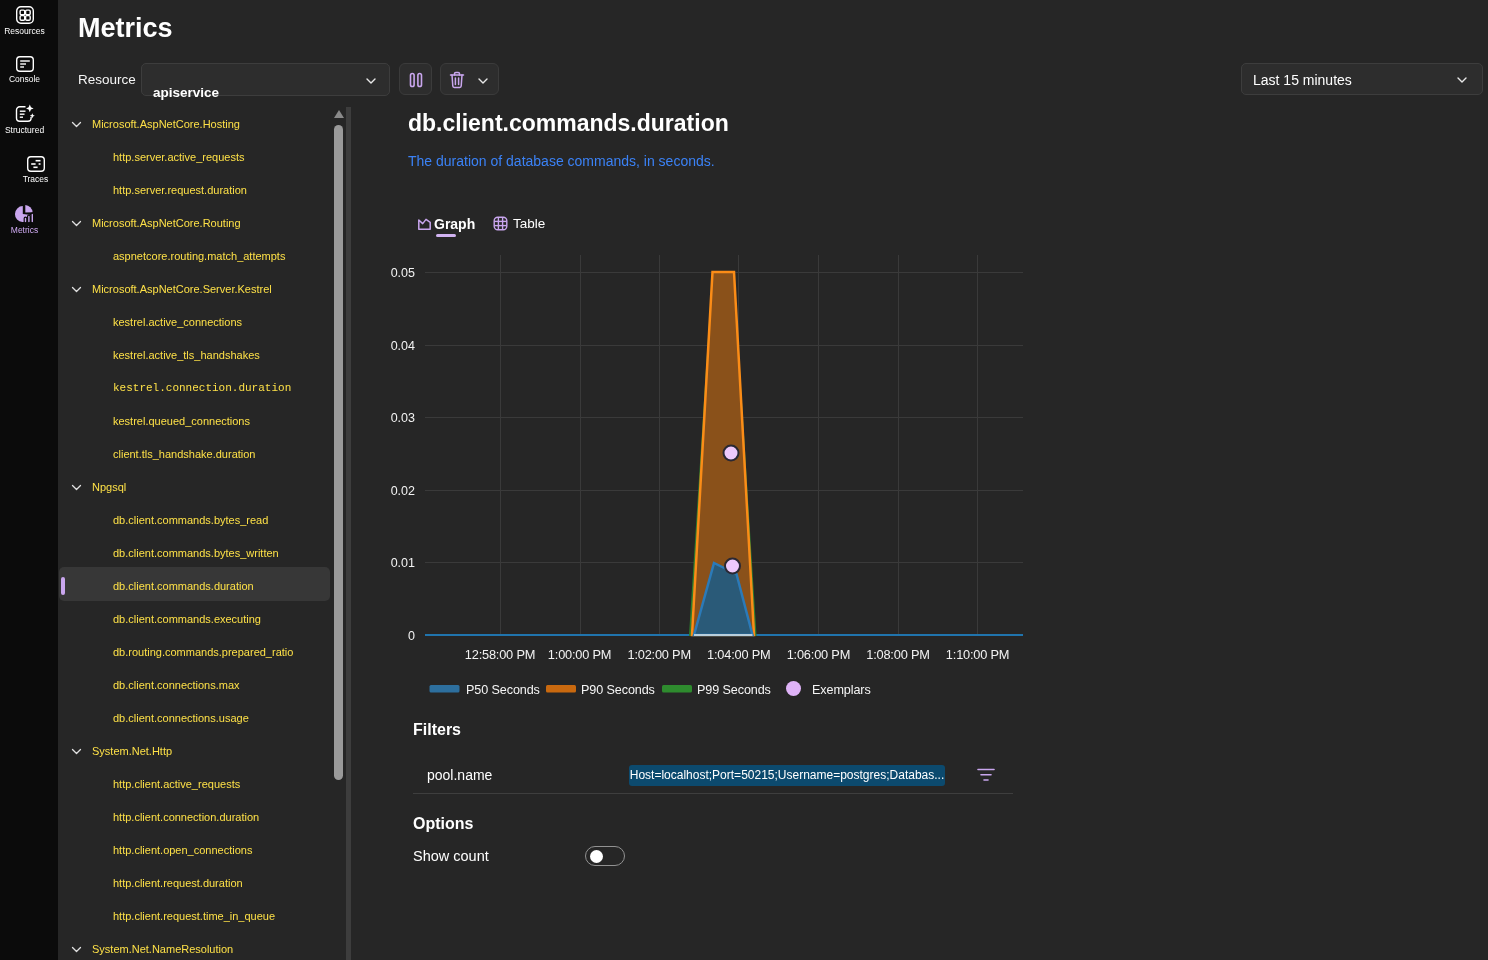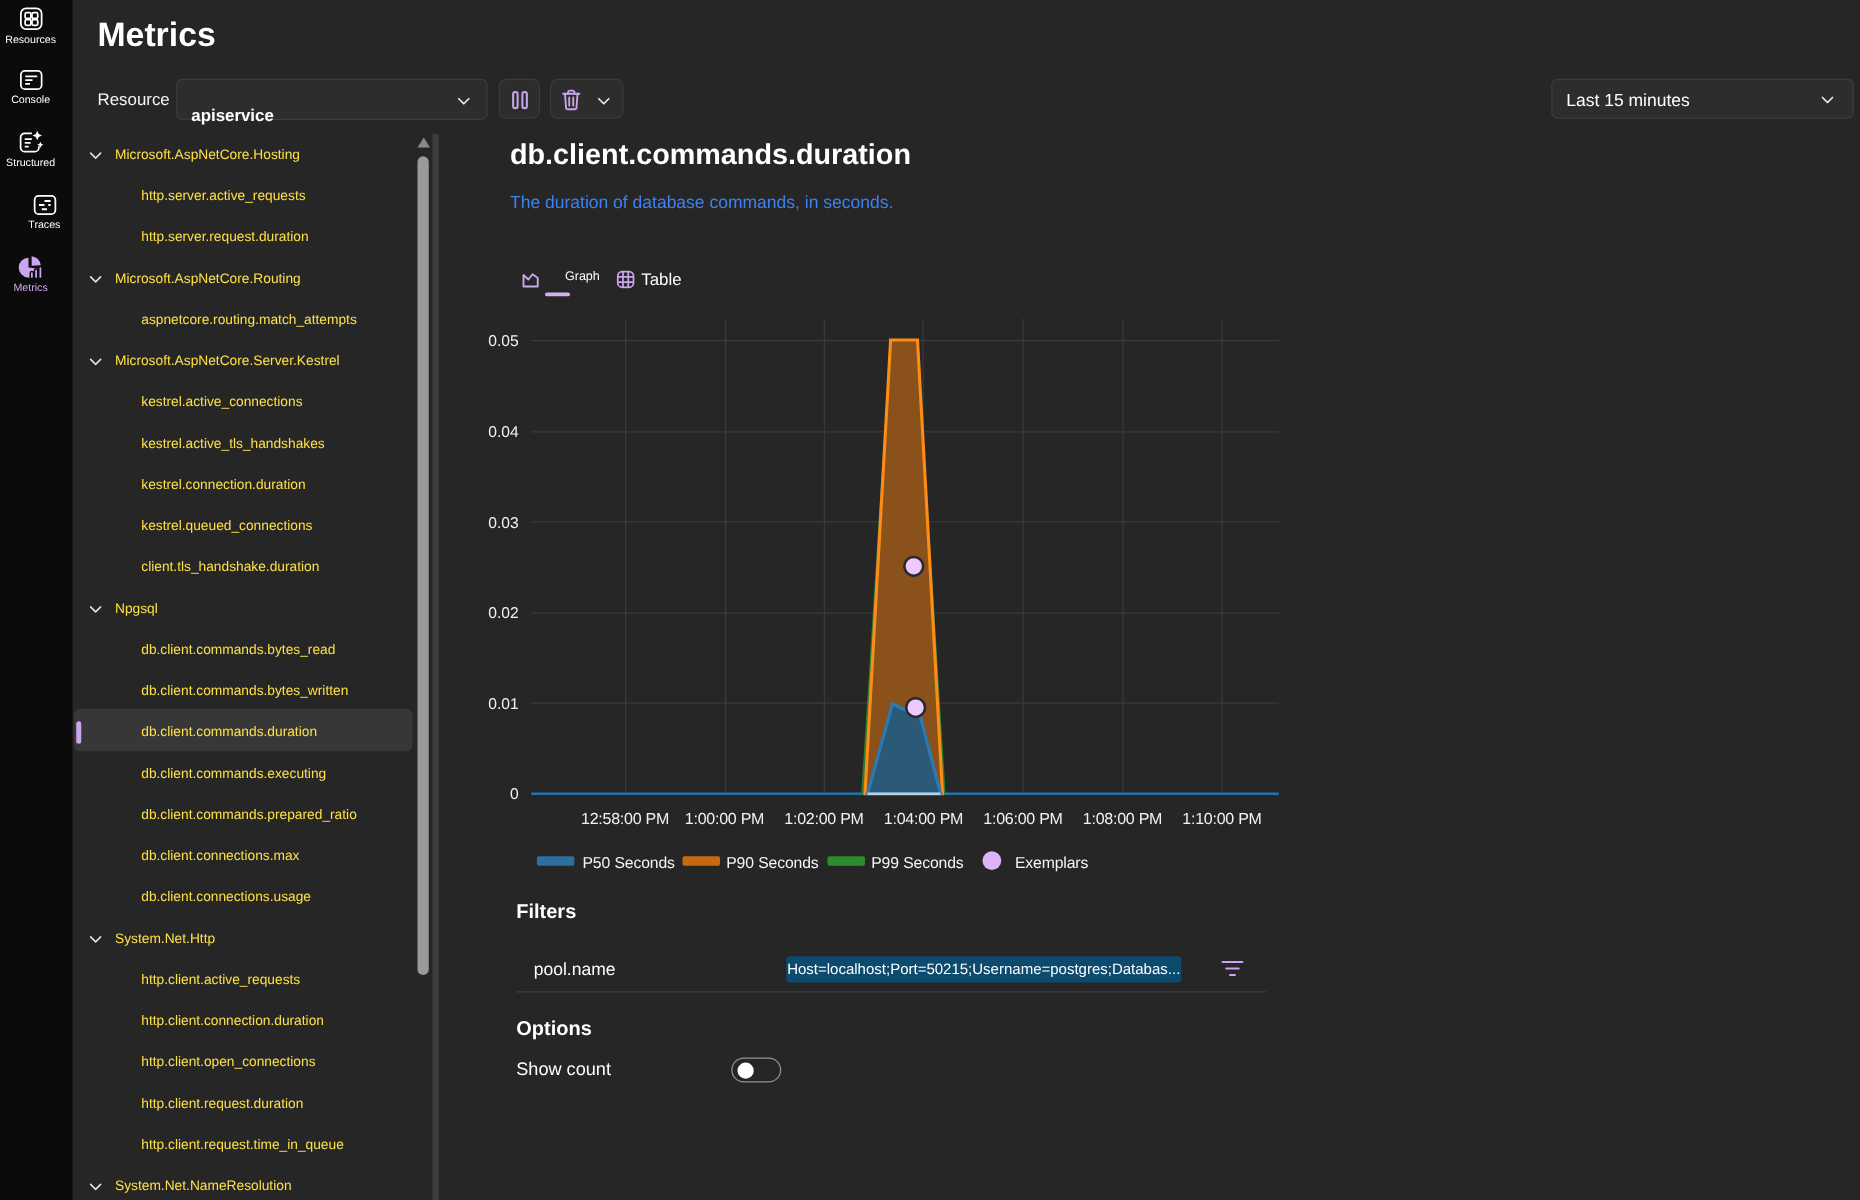--- a/index.html
+++ b/index.html
@@ -37,21 +37,21 @@
 #selrow { position:absolute; left:59px; top:567px; width:271px; height:34px; background:#373737; border-radius:5px; }
 #selbar { position:absolute; left:61px; top:577px; width:3.5px; height:17.5px; background:#c9a6ee; border-radius:2px; }
 #sthumb { position:absolute; left:334px; top:125px; width:9px; height:655px; background:#9a9a9a; border-radius:5px; }
 #sarrow { position:absolute; left:334px; top:110px; width:0; height:0;
   border-left:5px solid transparent; border-right:5px solid transparent; border-bottom:8px solid #8a8a8a; }
 #divider { position:absolute; left:346px; top:107px; width:5px; height:853px; background:#3d3d3d; }
 
 
 #ctitle { position:absolute; left:408px; top:110px; font-size:23px; font-weight:bold; }
 #cdesc { position:absolute; left:408px; top:153px; font-size:14px; color:#3b82f6; }
-#tabGraph { position:absolute; left:452px; top:216px; font-size:10px; font-weight:normal; }
+#tabGraph { position:absolute; left:434px; top:216px; font-size:14px; font-weight:bold; }
 #tabTable { position:absolute; left:513px; top:216px; font-size:13.5px; }
 #tabline { position:absolute; left:436px; top:234px; width:20px; height:3px; background:#d1b3f1; border-radius:2px; }
 
 
 h3 { font-size:16px; font-weight:bold; color:#fff; }
 #fhead { position:absolute; left:413px; top:721px; }
 #fname { position:absolute; left:427px; top:767px; font-size:14px; }
 #fchip { position:absolute; left:629px; top:765px; width:316px; height:21px; background:#0c4a6e;
   border-radius:3px; font-size:12px; line-height:21px; text-align:center; color:#fff; }
 #fsep { position:absolute; left:413px; top:793px; width:600px; height:1px; background:#3e3e3e; }
@@ -164,32 +164,32 @@
     <svg class="gchev" style="top:112px;" width="11" height="8" viewBox="0 0 11 8" fill="none" stroke="#e0e0e0" stroke-width="1.3" stroke-linecap="round" stroke-linejoin="round">
         <path d="M1.5 1.5 l4 4 4-4"></path>
       </svg>
     <div class="trow grp" style="top:165px;">Microsoft.AspNetCore.Server.Kestrel</div>
     <div class="trow itm" style="top:132px;">aspnetcore.routing.match_attempts</div>
     <svg class="gchev" style="top:178px;" width="11" height="8" viewBox="0 0 11 8" fill="none" stroke="#e0e0e0" stroke-width="1.3" stroke-linecap="round" stroke-linejoin="round">
         <path d="M1.5 1.5 l4 4 4-4"></path>
       </svg>
     <div class="trow itm" style="top:198px;">kestrel.active_connections</div>
     <div class="trow itm" style="top:231px;">kestrel.active_tls_handshakes</div>
-    <div class="trow itm" style="top:264px;">kestrel.connection.duration</div>
+    <div class="trow itm" style="top:264px;font-family:Liberation Mono, monospace;">kestrel.connection.duration</div>
     <div class="trow itm" style="top:297px;">kestrel.queued_connections</div>
     <div class="trow itm" style="top:330px;">client.tls_handshake.duration</div>
     <div class="trow grp" style="top:363px;">Npgsql</div>
     <svg class="gchev" style="top:376px;" width="11" height="8" viewBox="0 0 11 8" fill="none" stroke="#e0e0e0" stroke-width="1.3" stroke-linecap="round" stroke-linejoin="round">
         <path d="M1.5 1.5 l4 4 4-4"></path>
       </svg>
     <div class="trow itm" style="top:396px;">db.client.commands.bytes_read</div>
     <div class="trow itm" style="top:429px;">db.client.commands.bytes_written</div>
     <div class="trow itm" style="top:462px;">db.client.commands.duration</div>
     <div class="trow itm" style="top:495px;">db.client.commands.executing</div>
-    <div class="trow itm" style="top:528px;">db.client.commands.prepared_ratio</div>
+    <div class="trow itm" style="top:528px;">db.routing.commands.prepared_ratio</div>
     <div class="trow itm" style="top:561px;">db.client.connections.max</div>
     <div class="trow itm" style="top:594px;">db.client.connections.usage</div>
     <div class="trow grp" style="top:627px;">System.Net.Http</div>
     <svg class="gchev" style="top:640px;" width="11" height="8" viewBox="0 0 11 8" fill="none" stroke="#e0e0e0" stroke-width="1.3" stroke-linecap="round" stroke-linejoin="round">
         <path d="M1.5 1.5 l4 4 4-4"></path>
       </svg>
     <div class="trow itm" style="top:660px;">http.client.active_requests</div>
     <div class="trow itm" style="top:693px;">http.client.connection.duration</div>
     <div class="trow itm" style="top:726px;">http.client.open_connections</div>
     <div class="trow itm" style="top:759px;">http.client.request.duration</div>

